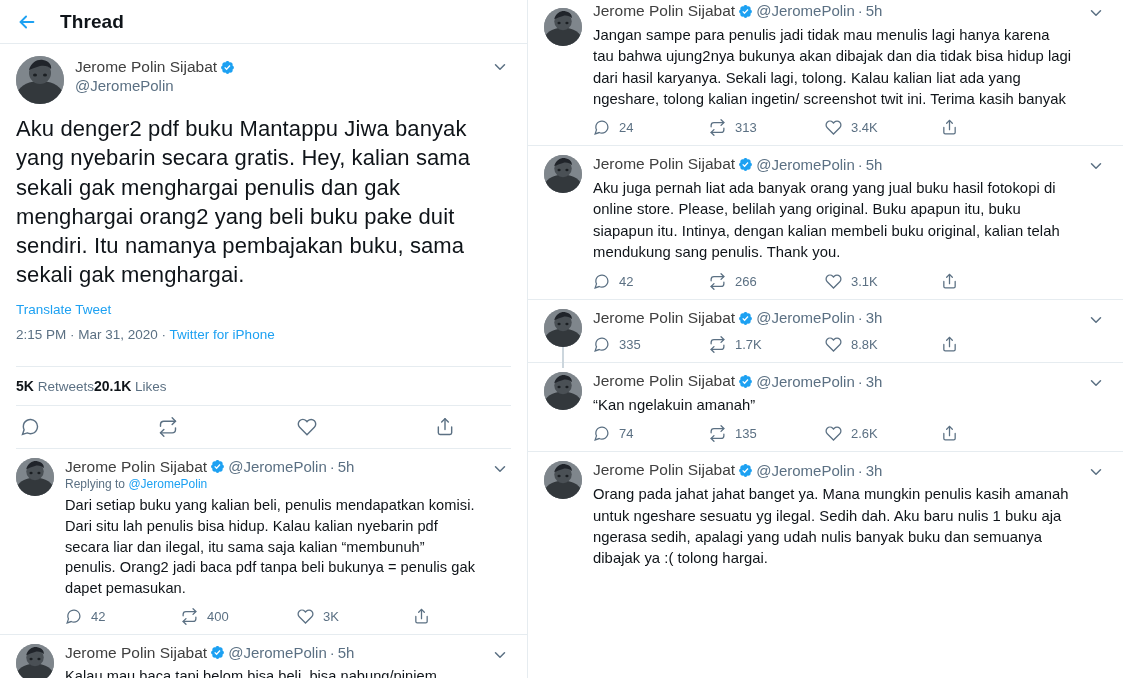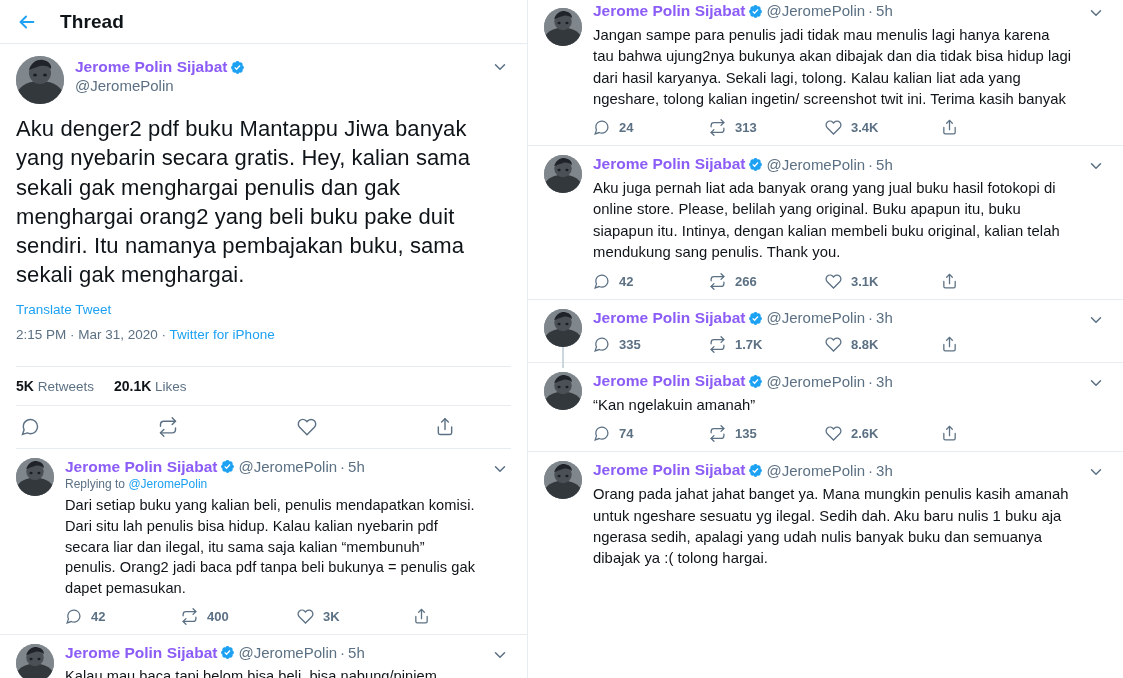--- a/index.html
+++ b/index.html
@@ -72,23 +72,23 @@
   .avatar svg { display: block; width: 100%; height: 100%; }
 
   .mt-names { flex: 1 1 auto; padding-top: 2px; }
   .name-row {
     display: flex;
     align-items: center;
     gap: 3px;
     line-height: 1.2;
   }
   .dispname {
-    font-weight: bold;
+    font-weight: normal;
     font-size: 15.5px;
-    color: #8b5cf6;
+    color: #404040;
   }
   .verified { color: #1da1f2; display: inline-flex; }
   .verified svg { width: 15px; height: 15px; display: block; }
   .handle { color: #5b7083; font-size: 15px; }
   .dot-sep { color: #5b7083; font-size: 15px; }
   .time { color: #5b7083; font-size: 15px; }
 
   .caret {
     color: #5b7083;
     width: 22px; height: 22px;
@@ -113,21 +113,20 @@
   .mt-meta {
     color: #5b7083;
     font-size: 13.5px;
     margin-top: 10px;
     padding-bottom: 24px;
     border-bottom: 1px solid #e6ecf0;
   }
   .mt-meta .src { color: #1da1f2; }
   .mt-stats {
     display: flex;
-    gap: 20px;
     font-size: 13.5px;
     color: #5b7083;
     padding: 11px 0;
     border-bottom: 1px solid #e6ecf0;
   }
   .mt-stats b { color: #0f1419; font-size: 14px; }
 
   
   .actions {
     display: flex;
@@ -143,21 +142,21 @@
   .act {
     display: flex;
     align-items: center;
     gap: 9px;
     cursor: pointer;
   }
   .act svg { display: block; }
   .actions.big .act svg { width: 20px; height: 20px; }
   .actions.small .act svg { width: 17px; height: 17px; }
   .actions.small { gap: 0; margin-top: 9px; }
-  .actions.small .act { width: 116px; font-weight: bold; }
+  .actions.small .act { width: 116px; }
   .actions.small .act.share { width: auto; }
 
   
   .tweet {
     display: flex;
     gap: 11px;
     padding: 9px 16px 9px 16px;
     border-bottom: 1px solid #e6ecf0;
     position: relative;
   }

